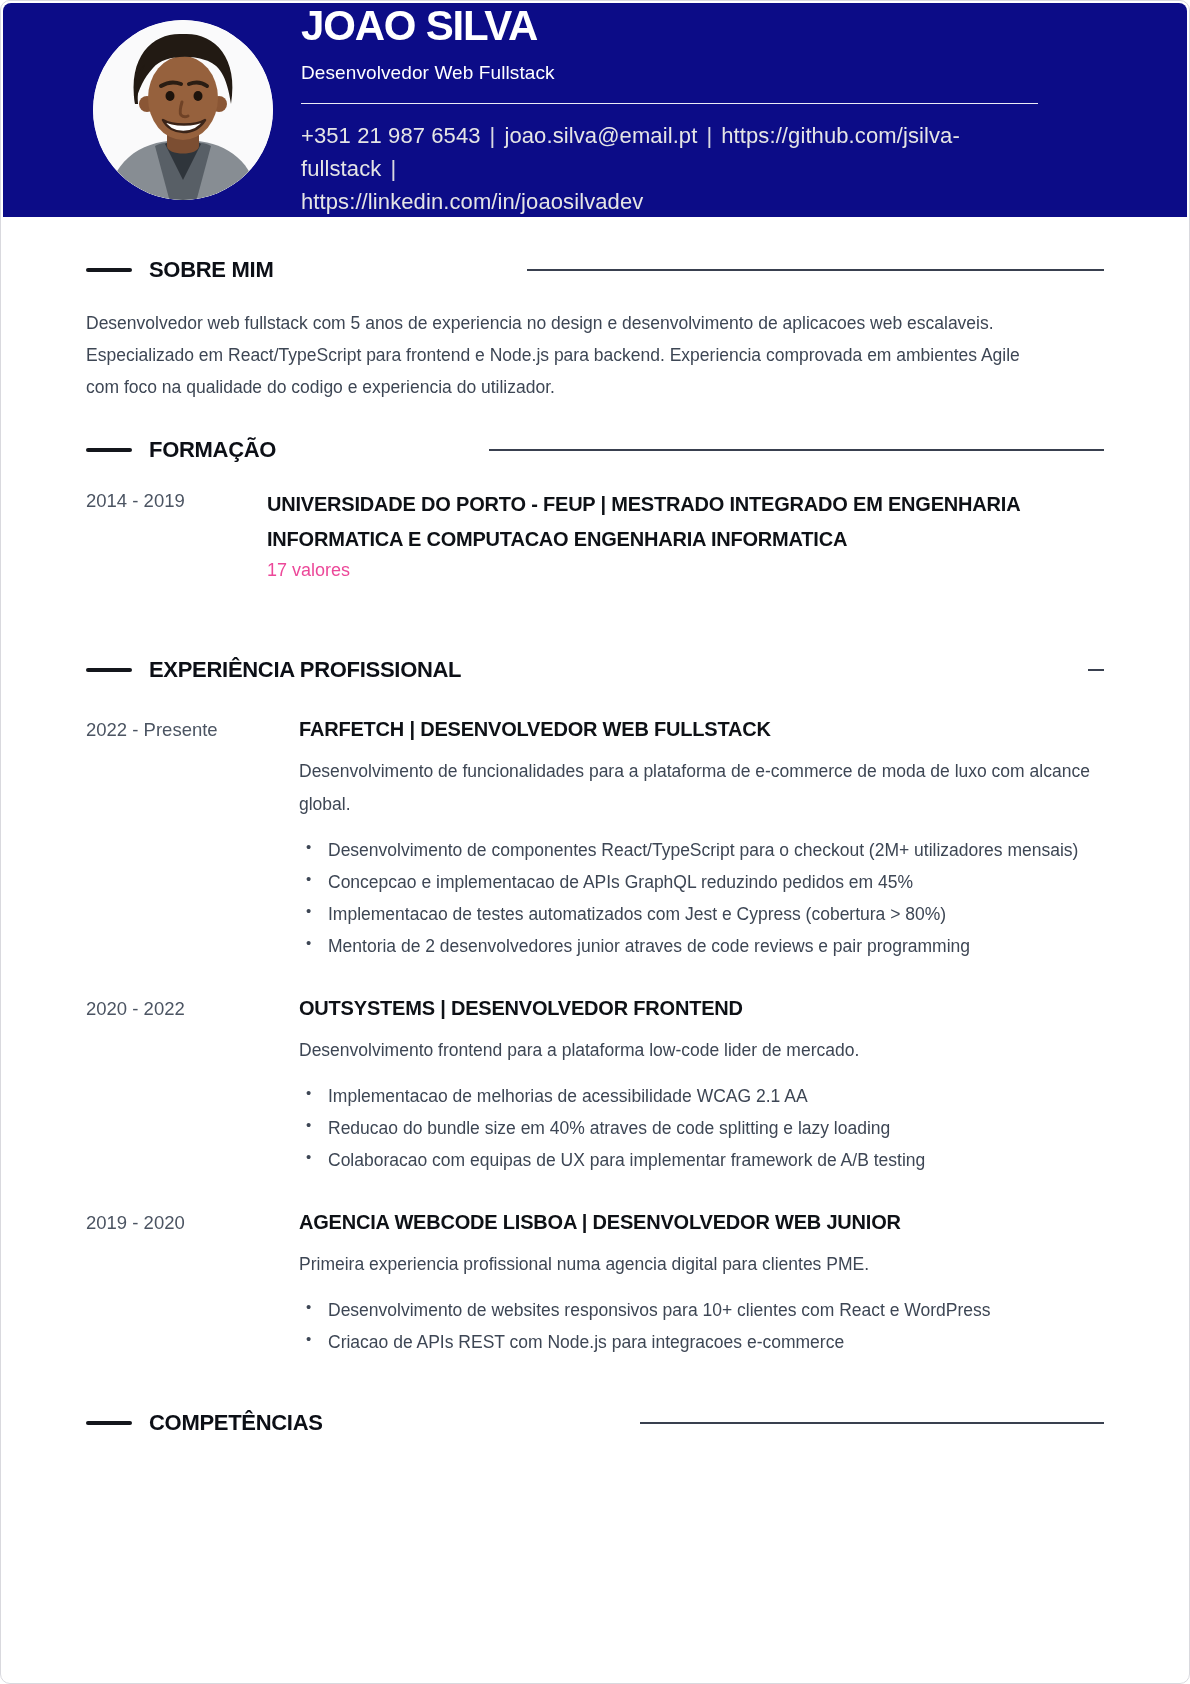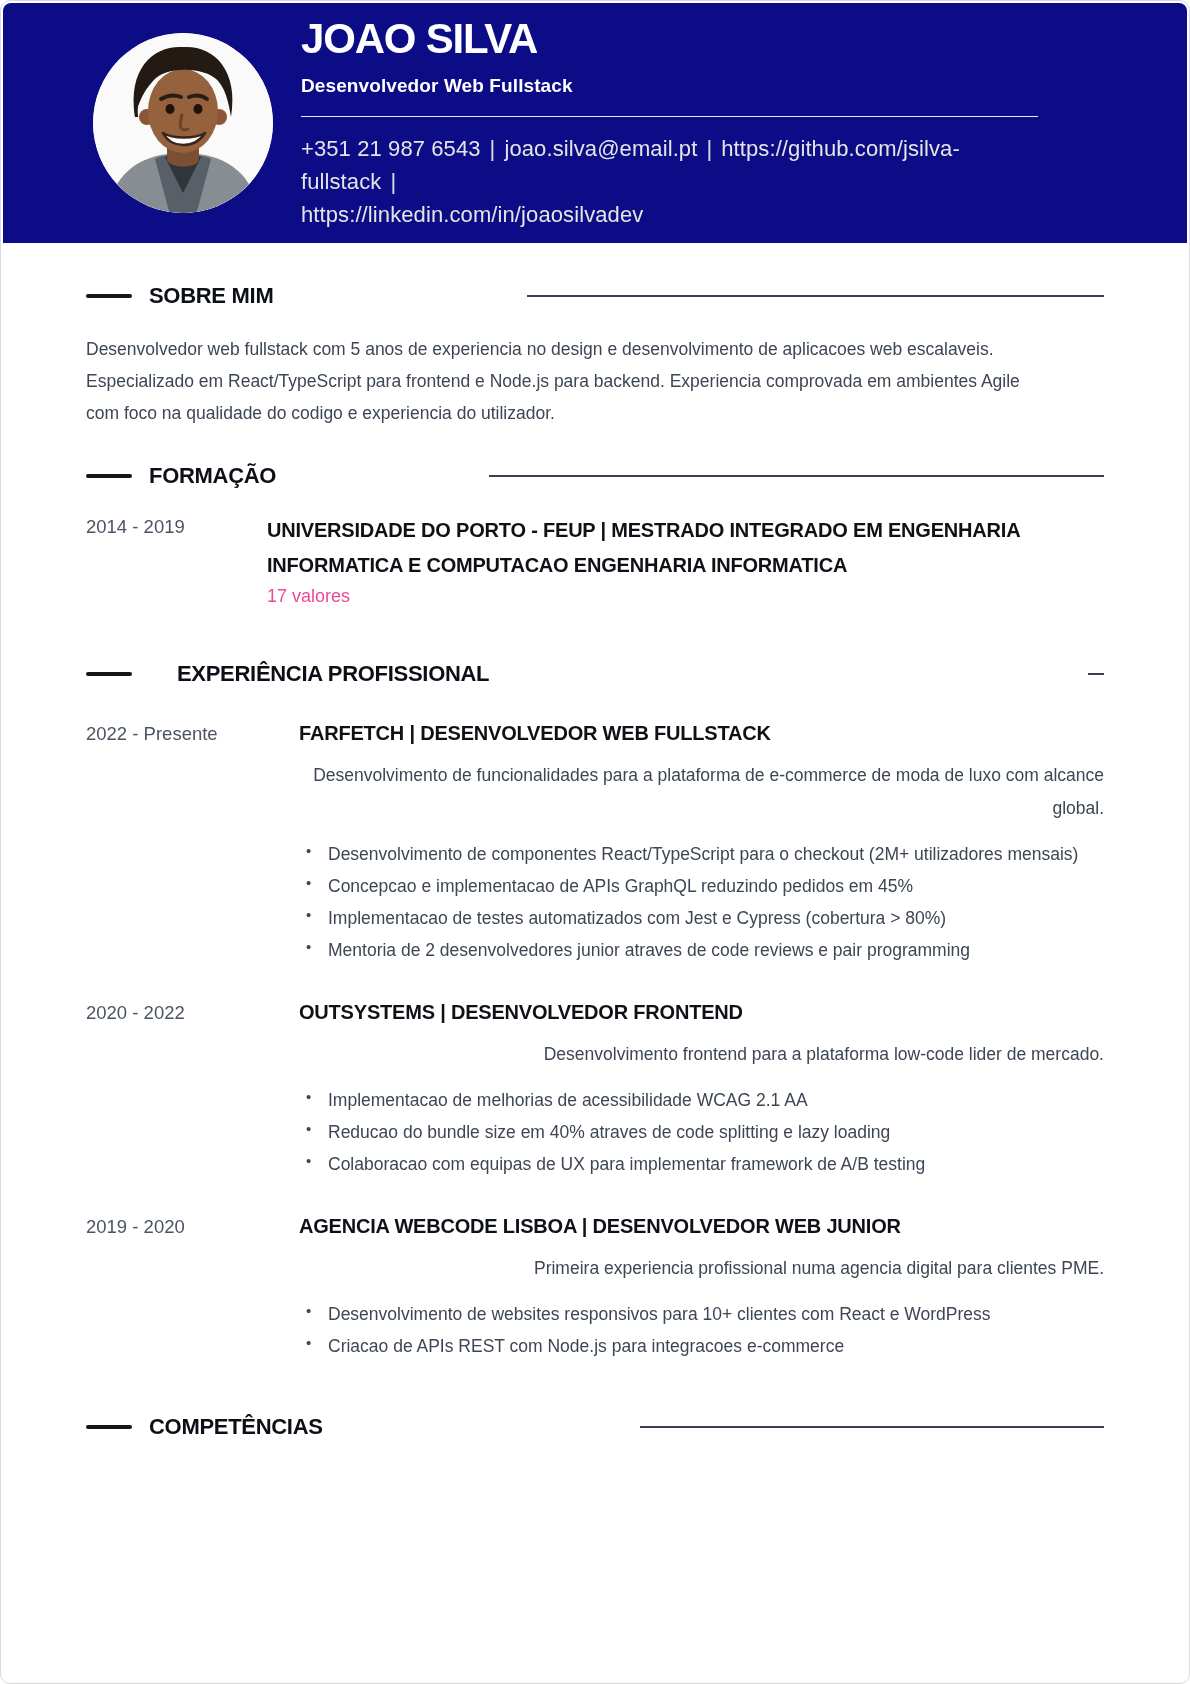--- a/index.html
+++ b/index.html
@@ -3,55 +3,55 @@
 <meta charset="utf-8">
 <style>
   html,body{margin:0;padding:0;background:#ffffff;}
   body{font-family:"Liberation Sans","DejaVu Sans",sans-serif;-webkit-font-smoothing:antialiased;}
   .page{
     position:relative;width:1190px;height:1684px;box-sizing:border-box;
     background:#ffffff;border:1px solid #d9d9de;border-radius:10px;overflow:hidden;
   }
   
   .header{
-    margin:2px 2px 0 2px;height:240px;background:#0c0c87;border-radius:8px 8px 0 0;
+    margin:2px 2px 0 2px;height:214px;background:#0c0c87;border-radius:8px 8px 0 0;
     display:flex;align-items:center;box-sizing:border-box;padding-left:90px;
   }
   .avatar{width:180px;height:180px;border-radius:50%;overflow:hidden;flex:0 0 auto;background:#fbfbfc;}
   .avatar svg{display:block;width:180px;height:180px;}
   .header-text{margin-left:28px;width:737px;color:#ffffff;}
   .name{font-size:42px;font-weight:800;letter-spacing:-1.2px;line-height:46px;margin:0;color:#fff;}
-  .job-title{font-size:19px;font-weight:700;letter-spacing:.1px;margin-top:12px;line-height:24px;color:#fff;}
+  .job-title{font-size:19px;font-weight:400;letter-spacing:.1px;margin-top:12px;line-height:24px;color:#fff;}
   .header-divider{border:none;border-top:1px solid rgba(255,255,255,.92);margin:18px 0 15px 0;width:737px;}
   .contact{font-size:22px;line-height:33px;color:#e5e5e5;letter-spacing:.1px;}
   .contact .sep{margin:0 9px;opacity:.95;}
   
   .section-head{display:flex;align-items:center;margin:0 85px;justify-content:flex-end;}
   .head-dash{width:46px;height:4px;background:#14161c;border-radius:2px;margin-right:17px;flex:0 0 auto;}
   .section-head h2{margin:0;font-size:22px;line-height:26px;font-weight:800;letter-spacing:-.3px;color:#0c0f16;}
   .head-line{height:2px;background:#39404f;margin-left:auto;flex:0 0 auto;}
   .w-about{width:577px;}
   .w-edu{width:615px;}
   .w-exp{width:16px;}
   .w-skills{width:464px;}
   .mt-about{margin-top:40px;}
   .mt-edu{margin-top:34px;}
-  .mt-exp{margin-top:52px;gap:28px;}
+  .mt-exp{margin-top:74px;}
   .mt-skills{margin-top:52px;}
   
   .about-text{margin:24px 85px 0 85px;max-width:940px;font-size:17.5px;line-height:32px;color:#3d4654;}
   
   .entry{display:grid;grid-template-columns:181px 1fr;margin:0 85px;}
   .entry-dates{font-size:18.5px;line-height:26px;color:#4b5462;padding-top:1px;}
   .entry-title{font-size:20px;line-height:35px;font-weight:800;letter-spacing:-.2px;color:#0e1116;margin:0;max-width:800px;}
   .edu-entry{margin-top:24px;}
   .edu-note{font-size:18px;line-height:26px;color:#ec4899;}
   .exp-entry{margin-top:33px;gap:32px;}
   .exp-entry .entry-title{line-height:26px;}
-  .entry-desc{margin-top:13px;font-size:17.5px;line-height:33px;color:#3d4654;max-width:810px;text-align:right;}
+  .entry-desc{margin-top:13px;font-size:17.5px;line-height:33px;color:#3d4654;max-width:810px;}
   .bullets{list-style:none;margin:13px 0 0 0;padding:0;}
   .bullets li{position:relative;padding-left:29px;font-size:17.5px;line-height:32px;color:#3d4654;max-width:800px;}
   .bullets li::before{content:"•";position:absolute;left:7px;top:-3px;font-size:15px;color:#3d4654;}
 </style>
 </head>
 <body>
 
 <div class="page">
 
   <header class="header">

